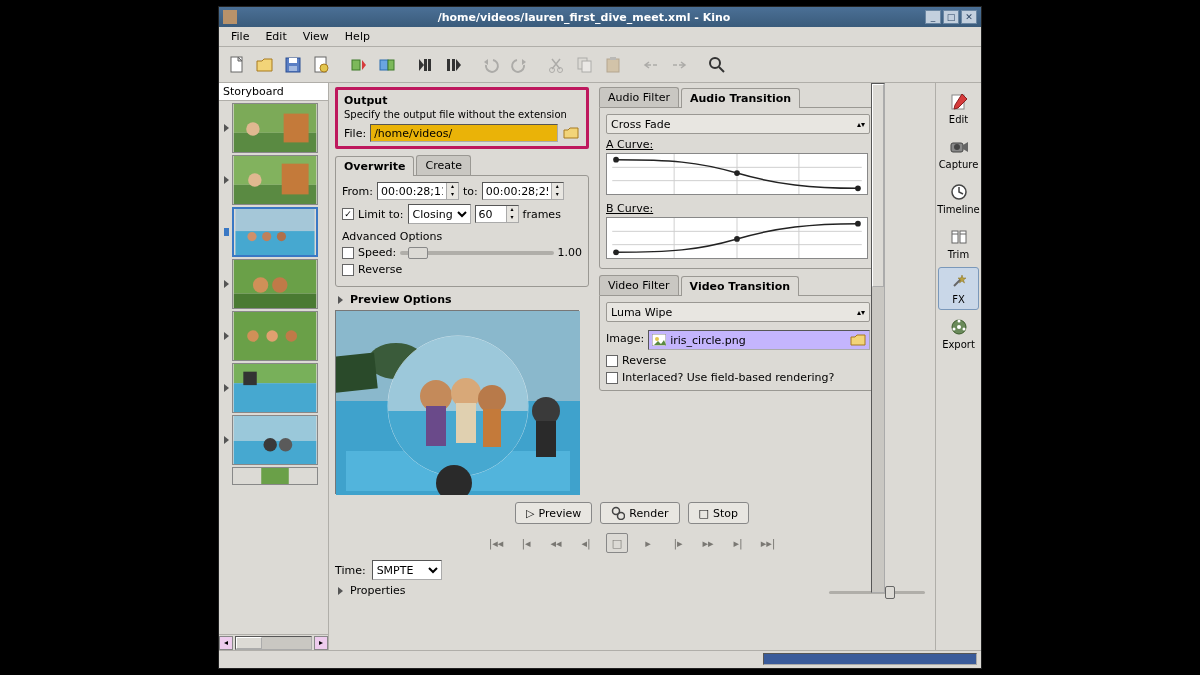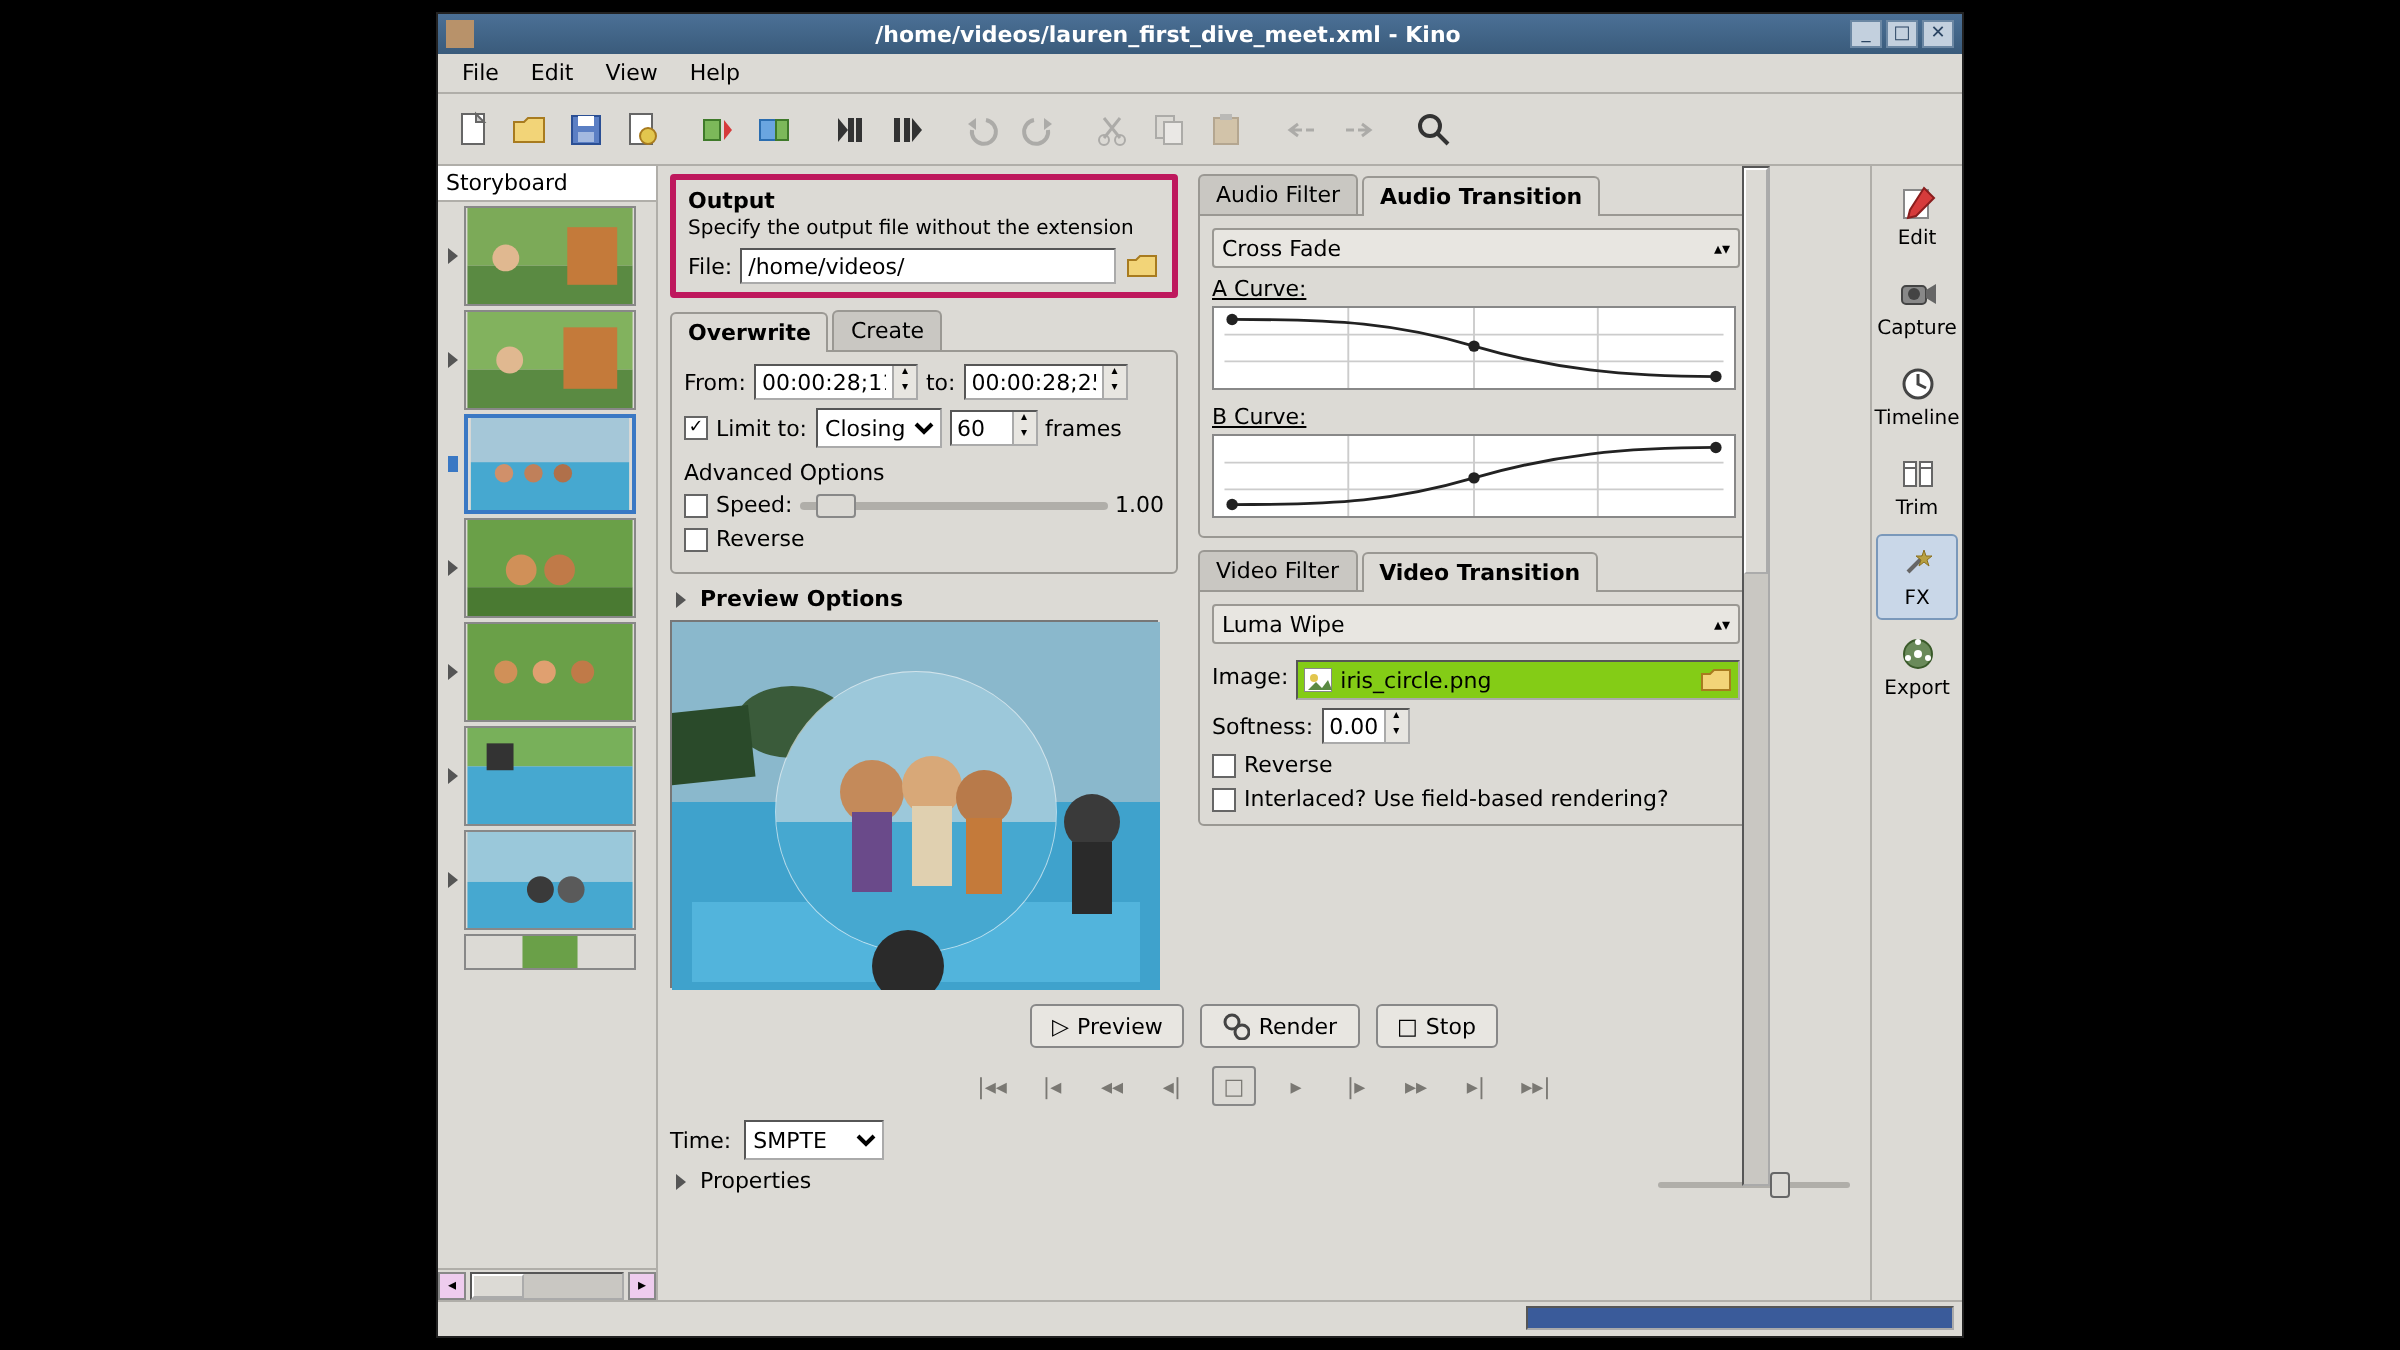--- a/index.html
+++ b/index.html
@@ -33,21 +33,21 @@
   .hscroll .sthumb { position: absolute; left: 0; top: 0; height: 12px; width: 26px; background: #dcdad5; border: 1px outset #fff; }
 
   .center { flex: 1; display: flex; flex-direction: column; overflow: hidden; position: relative; padding: 4px 6px; }
   .row { display: flex; gap: 6px; }
   .panel { border: 3px solid #be185d; background: #dcdad5; padding: 4px 6px; border-radius: 2px; }
   .outpanel { width: 254px; }
   .outpanel .ph { font-weight: bold; margin-bottom: 2px; }
   .outpanel .sub { font-size: 10px; margin-bottom: 4px; }
   .fldrow { display: flex; align-items: center; gap: 4px; }
   .lbl { font-size: 11px; }
-  input.txt { border: 1px inset #aaa; background: #ffffff; padding: 1px 3px; font-size: 11px; height: 18px; }
+  input.txt { border: 1px inset #aaa; background: #eab308; padding: 1px 3px; font-size: 11px; height: 18px; }
   .browsebtn { width: 18px; height: 16px; display: flex; align-items: center; justify-content: center; cursor: pointer; }
 
   .tabs { display: flex; margin-top: 6px; }
   .tab { padding: 3px 8px; border: 1px solid #9a9893; border-bottom: none; background: #c9c7c2; cursor: pointer; border-radius: 3px 3px 0 0; margin-right: 2px; }
   .tab.active { background: #dcdad5; font-weight: bold; position: relative; top: 1px; }
   .tabbody { border: 1px solid #9a9893; background: #dcdad5; padding: 6px; border-radius: 0 3px 3px 3px; }
   .owbody .fldrow { margin-bottom: 4px; }
   .spin { display: flex; align-items: center; border: 1px inset #aaa; background: #fff; height: 18px; }
   .spin input { border: none; width: 68px; padding: 1px 3px; font-size: 11px; height: 16px; }
   .spin.small input { width: 30px; }
@@ -65,21 +65,21 @@
 
   .rightcol { width: 278px; display: flex; flex-direction: column; gap: 6px; margin-left: 4px; }
   .atabs { display: flex; }
   .atabs .tab { font-size: 11px; }
   .combo { display: flex; align-items: center; border: 1px solid #9a9893; background: #e8e6e1; height: 20px; padding: 0 4px; cursor: pointer; border-radius: 2px; }
   .combo .ctxt { flex: 1; }
   .combo .carr { font-size: 8px; }
   .curvelbl { font-size: 11px; margin: 4px 0 2px; text-decoration: underline; }
   .curve { width: 262px; height: 42px; border: 1px solid #888; background: #fff; }
   .softrow { display: flex; align-items: center; gap: 4px; margin-top: 4px; }
-  .imgrow { display: flex; align-items: center; gap: 4px; margin-top: 4px; border: 1px inset #aaa; background: #84cc16; padding: 1px 3px; height: 20px; }
+  .imgrow { display: flex; align-items: center; gap: 4px; margin-top: 4px; border: 1px inset #aaa; background: #c4b5fd; padding: 1px 3px; height: 20px; }
 
   .actionrow { display: flex; justify-content: center; gap: 8px; margin-top: 8px; }
   .abtn { display: flex; align-items: center; gap: 4px; padding: 2px 10px; border: 1px solid #888; background: #e8e6e1; border-radius: 3px; cursor: pointer; height: 22px; }
 
   .transport { height: 26px; display: flex; align-items: center; justify-content: center; gap: 10px; margin-top: 6px; }
   .tpbtn { width: 20px; height: 18px; display: flex; align-items: center; justify-content: center; color: #7a7873; cursor: pointer; font-size: 11px; }
   .tpbtn.box { border: 1px solid #888; border-radius: 2px; width: 22px; height: 20px; }
   .volrow { position: absolute; right: 10px; bottom: 56px; width: 96px; display: flex; align-items: center; }
   .volslider { flex: 1; height: 3px; background: #b0aea9; position: relative; border-radius: 2px; }
   .volslider .knob { position: absolute; top: -5px; width: 10px; height: 13px; background: #dcdad5; border: 1px solid #666; border-radius: 2px; }
@@ -496,30 +496,20 @@
                       <circle cx="5" cy="5" r="2" fill="#e2c64e"></circle>
                       <path d="M2 11 L6 7 L9 10 L12 6 L14 11 Z" fill="#5a8a42"></path>
                     </svg>
                   <span style="flex:1">iris_circle.png</span>
                   <svg width="16" height="12">
                       <path d="M1 3 L5 3 L7 1 L15 1 L15 11 L1 11 Z" fill="#f2d478" stroke="#a87b1f"></path>
                     </svg>
                 </div>
               </div>
               <div class="softrow">
-                <span class="lbl">Softness:</span>
-                <div class="spin small">
-                    <input value="0.00" style="">
-                    <div class="spinbtns">
-                      <div class="sb">▴</div>
-                      <div class="sb">▾</div>
-                    </div>
-                  </div>
-              </div>
-              <div class="softrow">
                   <div class="chk">
                     <div class="box"></div>
                     <span>Reverse</span>
                   </div>
                 </div>
               <div class="softrow">
                   <div class="chk">
                     <div class="box"></div>
                     <span>Interlaced? Use field-based rendering?</span>
                   </div>

